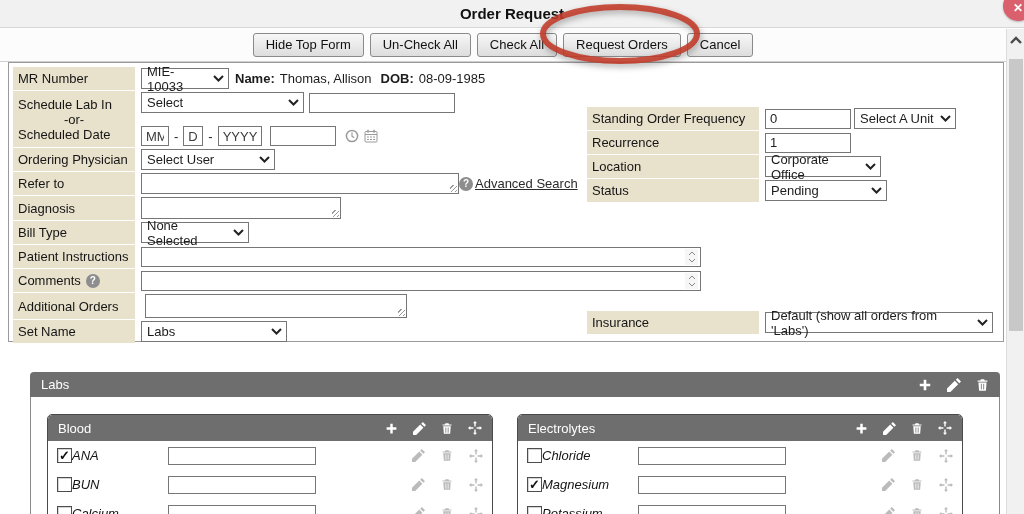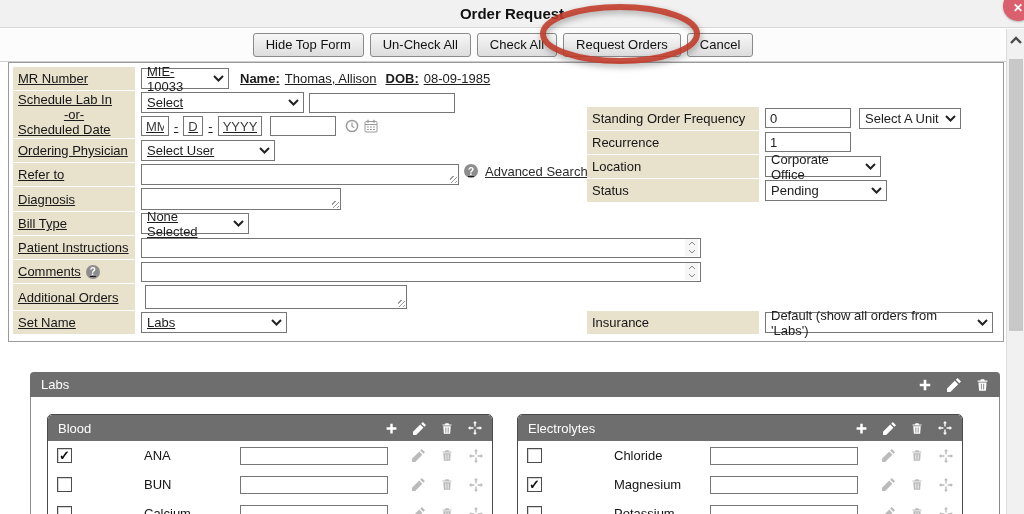--- a/index.html
+++ b/index.html
@@ -27,28 +27,28 @@
     pointer-events:none; z-index:20;
     filter:drop-shadow(1px 3px 3px rgba(60,60,60,.45)); }
   
   .scrollbar { position:absolute; top:29px; right:0; bottom:0; width:18px;
     background:#f1f1f1; border-left:1px solid #dcdcdc; z-index:10; }
   .sb-up { height:22px; display:flex; align-items:center; justify-content:center; }
   .sb-thumb { position:absolute; top:30px; left:2px; width:14px; height:272px;
     background:#c8c8c8; }
   
   .mainform { position:absolute; left:8px; top:62px; width:996px; height:280px;
-    background:#fff; border:1px solid #9a9a9a; padding:4px 4px 0 4px;text-decoration:underline; }
+    background:#fff; border:1px solid #9a9a9a; padding:4px 4px 0 4px; }
   .frow { display:flex; margin-bottom:1px; min-height:23px; }
   .flabel { flex:0 0 122px; background:#e8e1cc; padding:2px 5px;
     display:flex; align-items:center; color:#151515; }
   .flabel.multi { flex-direction:column; justify-content:center; align-items:stretch; padding:1px 5px; }
   .flabel.multi .c { text-align:center; }
-  .ffield { flex:1; display:flex; padding:1px 0 1px 6px; gap:5px; }
-  .fcol { display:flex; flex-direction:column; gap:3px; padding:1px 0 1px 6px; }
+  .ffield { flex:1; display:flex; align-items:center; padding:1px 0 1px 6px; }
+  .fcol { display:flex; flex-direction:column; gap:13px; padding:1px 0 1px 6px; }
   .hstack { display:flex; align-items:center; gap:5px; }
   .selbox { height:21px; border:1px solid #767676; background:#fff;
     display:inline-flex; align-items:center; justify-content:space-between;
     padding:0 4px 0 5px; gap:6px; }
   .tinput { height:20px; border:1px solid #767676; background:#fff; padding:0 4px;
     font-family:"Liberation Sans", sans-serif; font-size:13px; color:#222; }
   .tinput::placeholder { color:#3c3c3c; opacity:1; }
   .tarea { position:relative; border:1px solid #767676; background:#fff; }
   .tarea::after { content:""; position:absolute; right:1px; bottom:1px; width:7px; height:7px;
     background:repeating-linear-gradient(135deg, transparent 0 2px, #9a9a9a 2px 3px); }
@@ -75,21 +75,21 @@
     height:130px; position:relative; }
   .panel { position:absolute; top:17px; width:446px; border:1px solid #4a4a4a;
     border-radius:5px 5px 0 0; background:#fff; height:118px; overflow:hidden; }
   .panel-header { height:26px; background:#6e6e6e; border-radius:4px 4px 0 0; color:#fff;
     display:flex; align-items:center; justify-content:space-between; padding:0 10px; }
   .prow { display:flex; align-items:center; height:29px; padding:0 9px; }
   .cb { width:15px; height:15px; border:1px solid #4d4d4d; background:#fff;
     display:flex; align-items:center; justify-content:center; font-size:13px;
     font-weight:bold; color:#111; line-height:13px; flex:0 0 15px;
     box-shadow:inset 1px 1px 0 #d5d5d5; }
-  .prow-label { margin-left:72px; flex:0 0 96px; color:#151515; }
+  .prow-label { flex:0 0 96px; color:#151515;font-style:italic; }
   .prow .tinput { width:148px; height:18px; }
   .row-icons { margin-left:auto; display:flex; gap:16px; align-items:center; color:#bbbbbb; }
   .whicon { color:#fff; display:inline-flex; }
   .gricon { color:#bbbbbb; display:inline-flex; }
   svg { display:block; }
 </style>
 </head>
 <body>
 
 <div class="titlebar">

